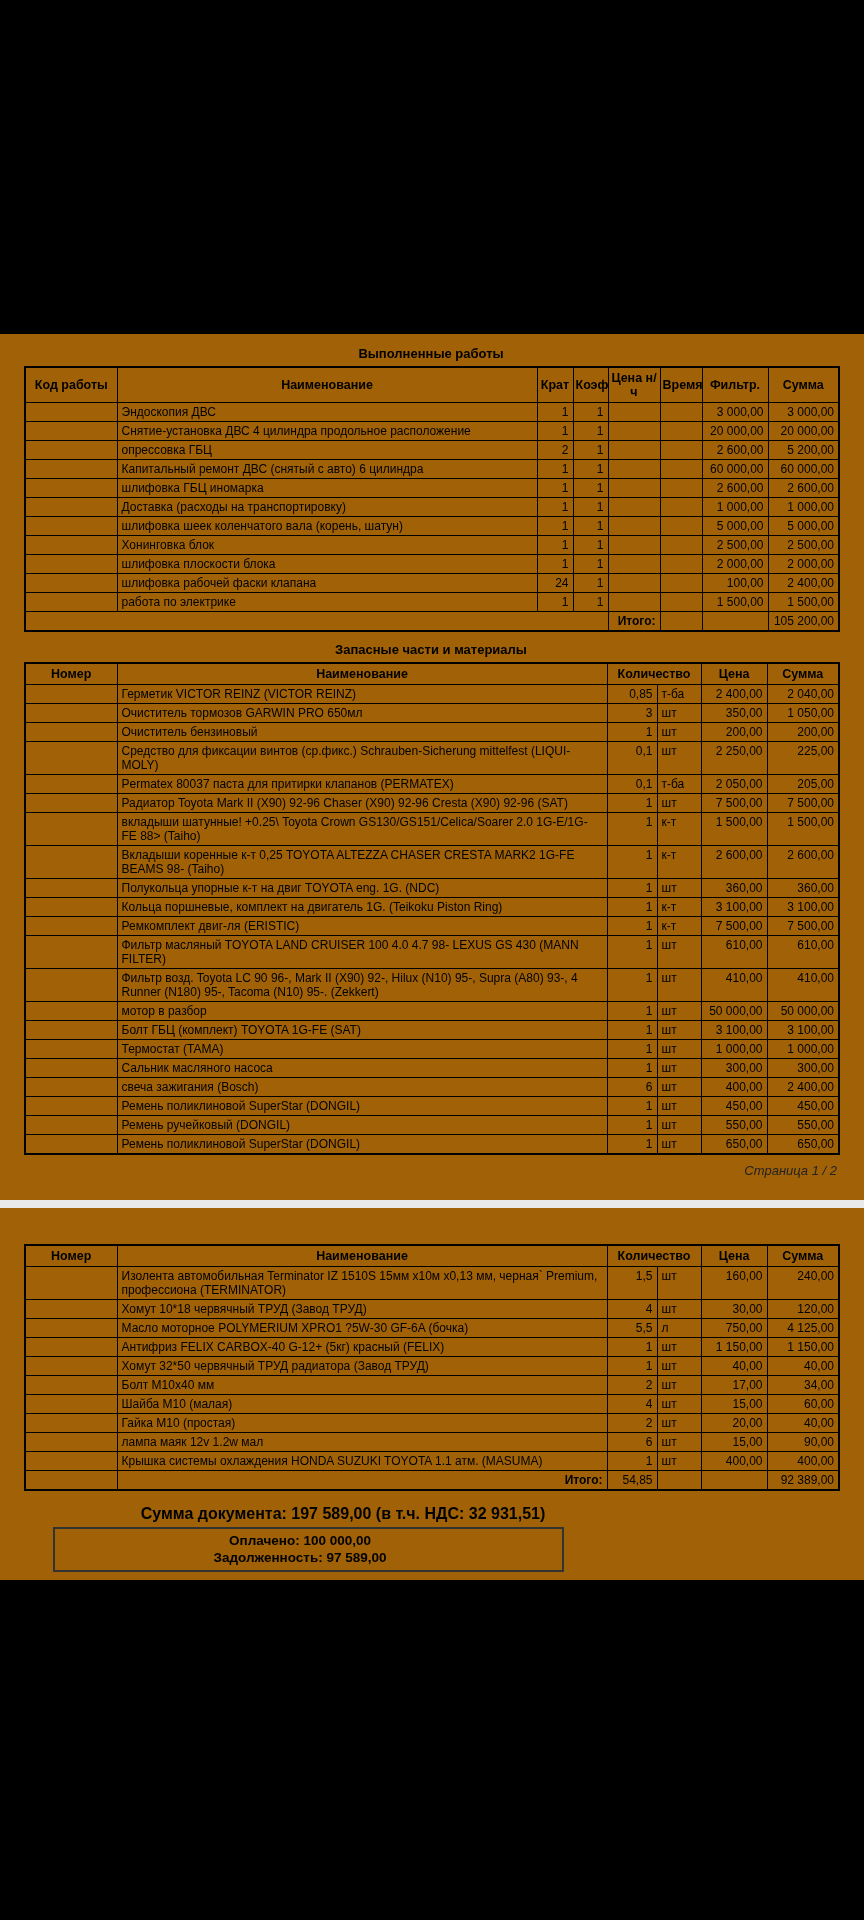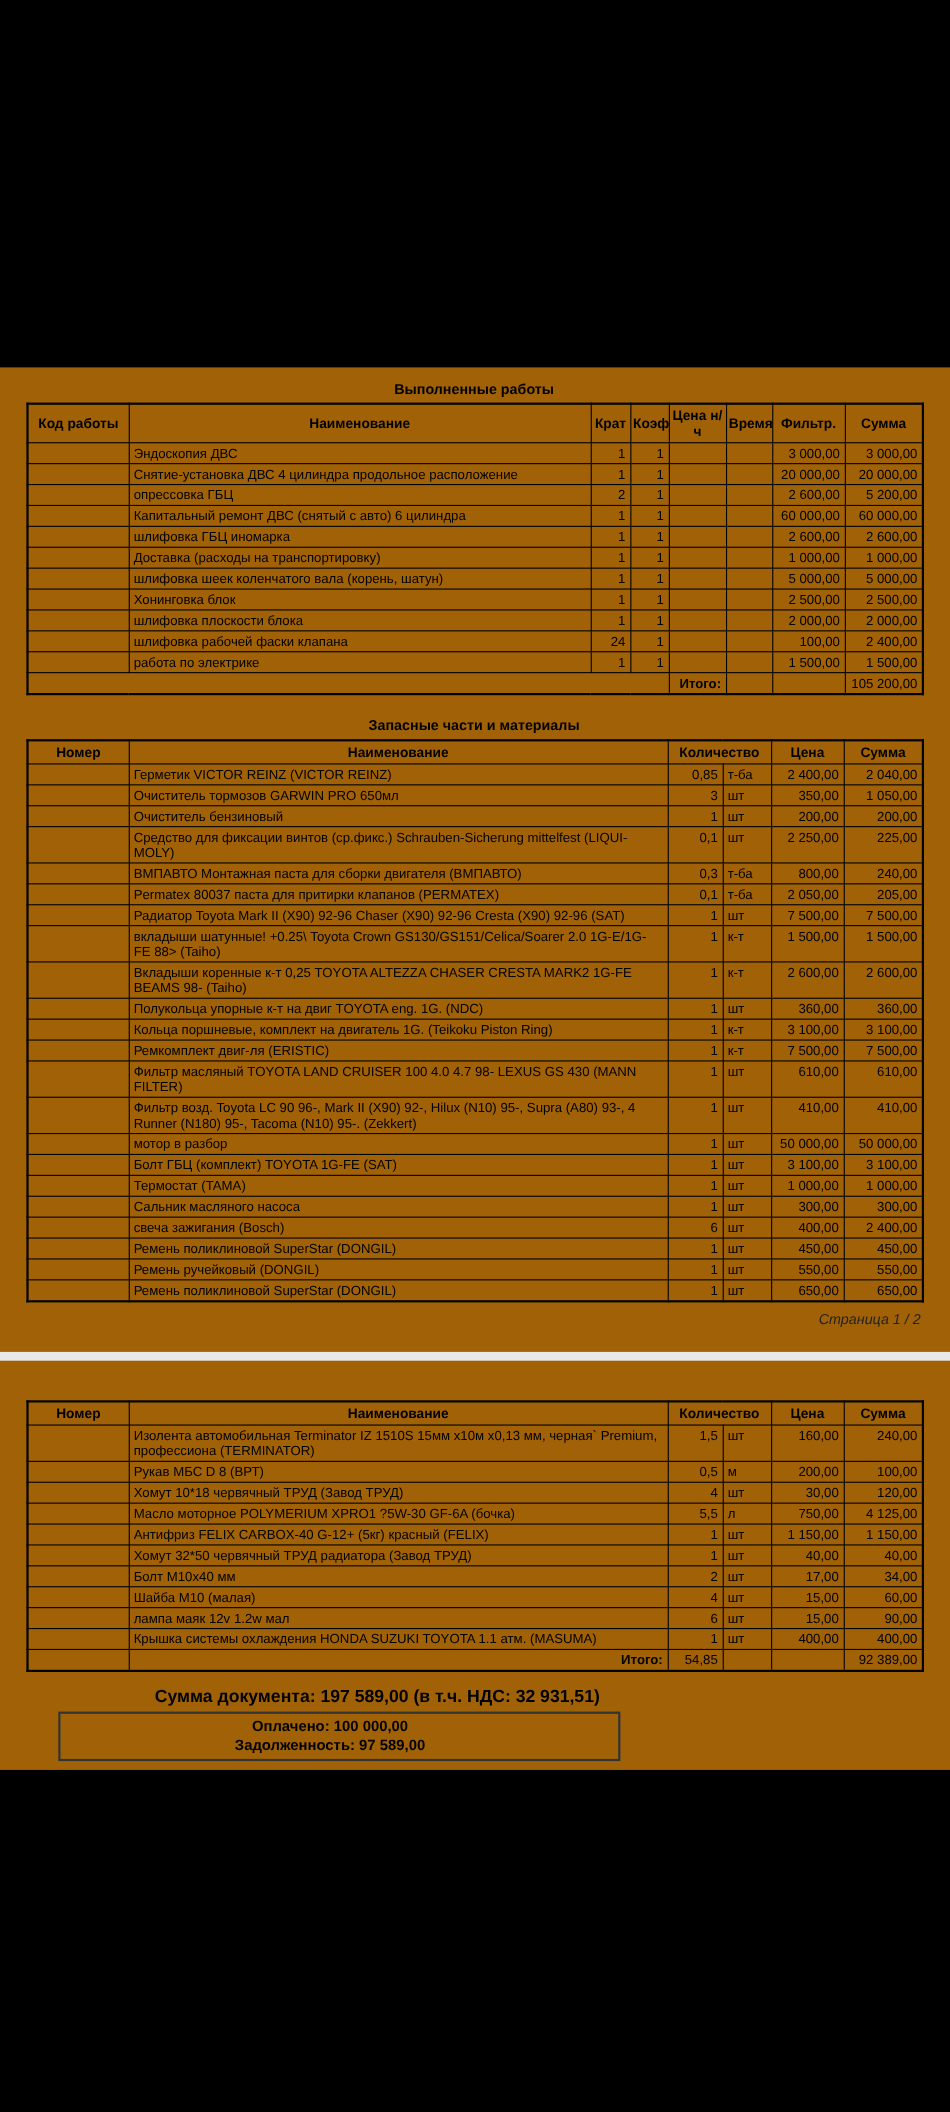--- a/index.html
+++ b/index.html
@@ -13,21 +13,21 @@
   }
   .doc {
     position:absolute; top:334px; left:0; width:864px;
     background:#a16207;
     padding:12px 0 8px 0;
   }
   .tbl-title {
     text-align:center; font-weight:bold; font-size:13px;
     width:814px; margin:0 0 5px 24px;
   }
-  .tbl-title.second { margin-top:20px; }
+  .tbl-title.second { margin-top:10px; }
   table {
     border-collapse:collapse; table-layout:fixed;
     width:814px; margin-left:24px;
     border:2px solid #000;
   }
   th {
     border:1px solid #000; font-size:12.5px; font-weight:bold;
     text-align:center; padding:3px 2px; line-height:14px;
   }
   td {
@@ -261,28 +261,20 @@
         <tr>
           <td class="c-num"></td>
           <td class="c-name">Средство для фиксации винтов (ср.фикс.) Schrauben-Sicherung mittelfest (LIQUI-MOLY)</td>
           <td class="c-qty">0,1</td>
           <td class="c-unit">шт</td>
           <td class="c-price">2 250,00</td>
           <td class="c-sum">225,00</td>
         </tr>
         <tr>
           <td class="c-num"></td>
-          <td class="c-name">ВМПАВТО Монтажная паста для сборки двигателя (ВМПАВТО)</td>
-          <td class="c-qty">0,3</td>
-          <td class="c-unit">т-ба</td>
-          <td class="c-price">800,00</td>
-          <td class="c-sum">240,00</td>
-        </tr>
-        <tr>
-          <td class="c-num"></td>
           <td class="c-name">Permatex 80037 паста для притирки клапанов (PERMATEX)</td>
           <td class="c-qty">0,1</td>
           <td class="c-unit">т-ба</td>
           <td class="c-price">2 050,00</td>
           <td class="c-sum">205,00</td>
         </tr>
         <tr>
           <td class="c-num"></td>
           <td class="c-name">Радиатор Toyota Mark II (X90) 92-96 Chaser (X90) 92-96 Cresta (X90) 92-96 (SAT)</td>
           <td class="c-qty">1</td>
@@ -440,28 +432,20 @@
           <tr>
             <td class="c-num"></td>
             <td class="c-name">Изолента автомобильная Terminator IZ 1510S 15мм х10м х0,13 мм, черная` Premium, профессиона (TERMINATOR)</td>
             <td class="c-qty">1,5</td>
             <td class="c-unit">шт</td>
             <td class="c-price">160,00</td>
             <td class="c-sum">240,00</td>
           </tr>
           <tr>
             <td class="c-num"></td>
-            <td class="c-name">Рукав МБС D 8 (ВРТ)</td>
-            <td class="c-qty">0,5</td>
-            <td class="c-unit">м</td>
-            <td class="c-price">200,00</td>
-            <td class="c-sum">100,00</td>
-          </tr>
-          <tr>
-            <td class="c-num"></td>
             <td class="c-name">Хомут 10*18 червячный ТРУД (Завод ТРУД)</td>
             <td class="c-qty">4</td>
             <td class="c-unit">шт</td>
             <td class="c-price">30,00</td>
             <td class="c-sum">120,00</td>
           </tr>
           <tr>
             <td class="c-num"></td>
             <td class="c-name">Масло моторное POLYMERIUM XPRO1 ?5W-30 GF-6A (бочка)</td>
             <td class="c-qty">5,5</td>
@@ -493,20 +477,28 @@
             <td class="c-price">17,00</td>
             <td class="c-sum">34,00</td>
           </tr>
           <tr>
             <td class="c-num"></td>
             <td class="c-name">Шайба М10 (малая)</td>
             <td class="c-qty">4</td>
             <td class="c-unit">шт</td>
             <td class="c-price">15,00</td>
             <td class="c-sum">60,00</td>
+          </tr>
+          <tr>
+            <td class="c-num"></td>
+            <td class="c-name">Гайка М10 (простая)</td>
+            <td class="c-qty">2</td>
+            <td class="c-unit">шт</td>
+            <td class="c-price">20,00</td>
+            <td class="c-sum">40,00</td>
           </tr>
           <tr>
             <td class="c-num"></td>
             <td class="c-name">лампа маяк 12v 1.2w мал</td>
             <td class="c-qty">6</td>
             <td class="c-unit">шт</td>
             <td class="c-price">15,00</td>
             <td class="c-sum">90,00</td>
           </tr>
           <tr>

